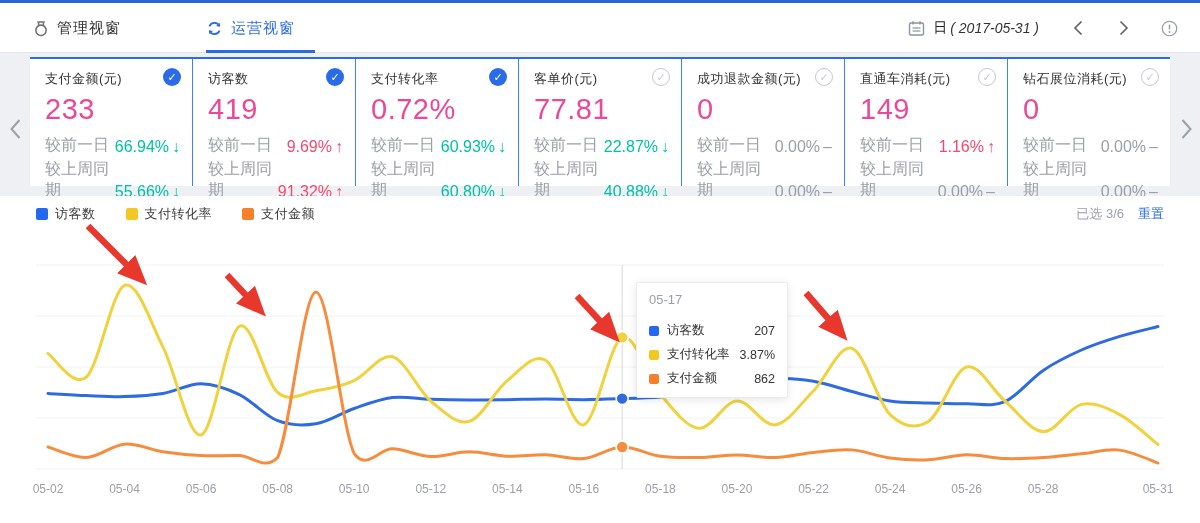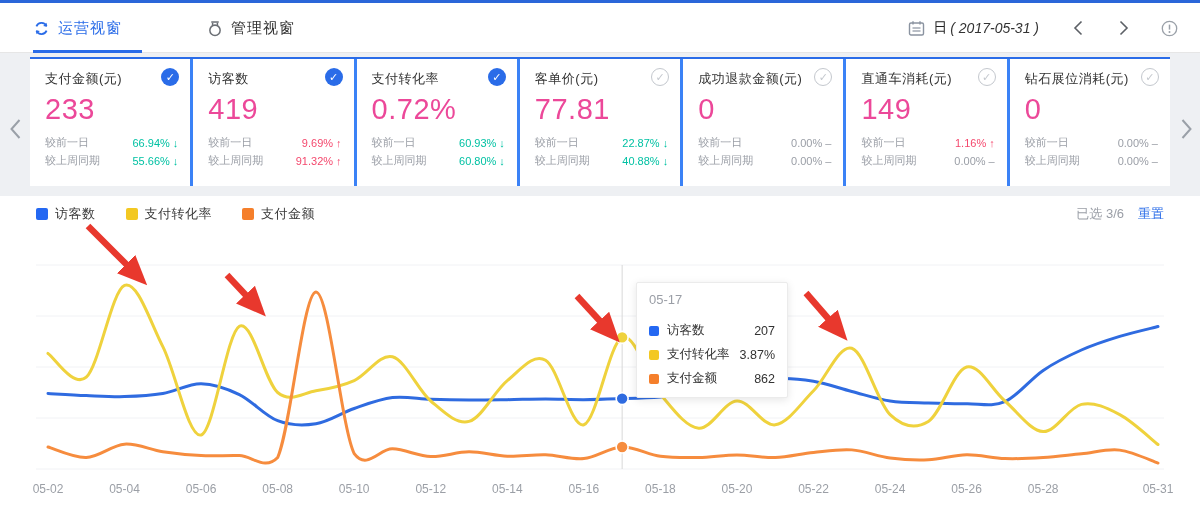--- a/index.html
+++ b/index.html
@@ -18,28 +18,28 @@
   .datebar { position:absolute; right:22px; top:3px; height:50px; display:flex; align-items:center; color:#333; }
   .datebar .cal { display:flex; align-items:center; margin-right:8px; cursor:pointer; }
   .date-mode { font-size:14px; color:#222; }
   .date-range { font-size:14px; color:#333; margin-left:3px;font-style:italic; }
   .date-nav { margin-left:34px; cursor:pointer; display:flex; align-items:center; }
   .info-btn { margin-left:32px; cursor:pointer; display:flex; align-items:center; }
 
   
   .cards-wrap { position:absolute; top:57px; left:30px; width:1140px; height:129px; }
   .cards { display:flex; width:100%; height:100%; border-top:2px solid #2a6ce8; background:#fff; }
-  .card { flex:1 1 0; position:relative; padding:11px 12px 10px 15px; border-right:3px solid #3b82f6; cursor:pointer; background:#fff; }
+  .card { flex:1 1 0; position:relative; padding:11px 12px 10px 15px; border-right:1px solid #3b82f6; cursor:pointer; background:#fff; }
   .card:last-child { border-right:none; }
   .card-title { font-size:13px; color:#333; letter-spacing:.5px; }
   .card-check { position:absolute; top:9px; right:11px; width:18px; height:18px; border-radius:50%; display:flex; align-items:center; justify-content:center; font-size:11px; }
   .card-check.on  { background:#2a6ce8; color:#fff; }
   .card-check.off { background:#fff; color:#c4c8ce; border:1px solid #c4c8ce; }
   .card-value { font-size:29px; color:#ec4899; margin-top:5px; margin-bottom:9px; letter-spacing:.5px; }
-  .card-row { display:flex; align-items:center; font-size:11px; margin-top:3px; }
+  .card-row { display:flex; align-items:flex-end; font-size:16px; margin-top:3px; }
   .card-row .rlabel { color:#9a9ea6; flex:1 1 auto; }
   .card-row .rvalue { text-align:right; }
   .trend-up   { color:#f4486d; } .trend-up   .tarrow::after { content:"↑"; font-weight:bold; margin-left:3px; }
   .trend-down { color:#00c1a3; } .trend-down .tarrow::after { content:"↓"; font-weight:bold; margin-left:3px; }
   .trend-flat { color:#9a9ea6; } .trend-flat .tarrow::after { content:"–"; margin-left:3px; }
   .carousel-btn { position:absolute; top:118px; z-index:6; color:#9aa0a8; cursor:pointer; }
   .carousel-btn.prev { left:9px; } .carousel-btn.next { right:7px; }
 
   
   .chart-panel { position:absolute; top:196px; left:0; width:1200px; height:327px; background:#fff; }
@@ -63,38 +63,38 @@
   .tt-value { color:#333; text-align:left; }
 </style>
 </head>
 <body>
 
 <div class="stage">
   <div class="topstrip"></div>
 
   <div class="header">
     <div class="tabs">
+        <div class="tab">
+          <svg width="16" height="17" viewBox="0 0 18 19">
+            <circle cx="9" cy="11.5" r="5.8" fill="none" stroke="#6b6f75" stroke-width="1.7"></circle>
+            <line x1="6.3" y1="3" x2="6.3" y2="6.5" stroke="#6b6f75" stroke-width="1.7"></line>
+            <line x1="11.7" y1="3" x2="11.7" y2="6.5" stroke="#6b6f75" stroke-width="1.7"></line>
+            <line x1="4.8" y1="2.2" x2="13.2" y2="2.2" stroke="#6b6f75" stroke-width="1.7"></line>
+          </svg>
+          <span class="tab-label">管理视窗</span>
+        </div>
         <div class="tab active">
           <svg width="17" height="17" viewBox="0 0 20 20">
             <path d="M4 7.5 A6.6 6.6 0 0 1 16 7.2" fill="none" stroke="#2a6ce8" stroke-width="2.1"></path>
             <path d="M16 12.5 A6.6 6.6 0 0 1 4 12.8" fill="none" stroke="#2a6ce8" stroke-width="2.1"></path>
             <path d="M16 3.2 L16.4 8 L12 7.2 Z" fill="#2a6ce8"></path>
             <path d="M4 16.8 L3.6 12 L8 12.8 Z" fill="#2a6ce8"></path>
           </svg>
           <span class="tab-label">运营视窗</span>
           <div class="underline"></div>
-        </div>
-        <div class="tab">
-          <svg width="16" height="17" viewBox="0 0 18 19">
-            <circle cx="9" cy="11.5" r="5.8" fill="none" stroke="#6b6f75" stroke-width="1.7"></circle>
-            <line x1="6.3" y1="3" x2="6.3" y2="6.5" stroke="#6b6f75" stroke-width="1.7"></line>
-            <line x1="11.7" y1="3" x2="11.7" y2="6.5" stroke="#6b6f75" stroke-width="1.7"></line>
-            <line x1="4.8" y1="2.2" x2="13.2" y2="2.2" stroke="#6b6f75" stroke-width="1.7"></line>
-          </svg>
-          <span class="tab-label">管理视窗</span>
         </div>
       </div>
     <div class="datebar">
       <span class="cal">
         <svg width="17" height="17" viewBox="0 0 17 17">
             <rect x="1.5" y="3" width="14" height="12" rx="1.5" fill="none" stroke="#8a93a0" stroke-width="1.4"></rect>
             <line x1="5" y1="1.2" x2="5" y2="4.5" stroke="#8a93a0" stroke-width="1.4"></line>
             <line x1="12" y1="1.2" x2="12" y2="4.5" stroke="#8a93a0" stroke-width="1.4"></line>
             <line x1="4.5" y1="8" x2="12.5" y2="8" stroke="#8a93a0" stroke-width="1.2"></line>
             <line x1="4.5" y1="11" x2="12.5" y2="11" stroke="#8a93a0" stroke-width="1.2"></line>

